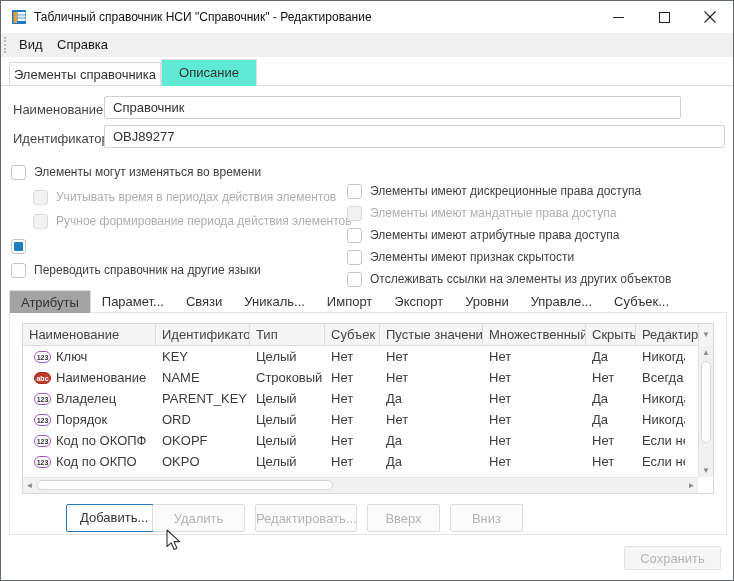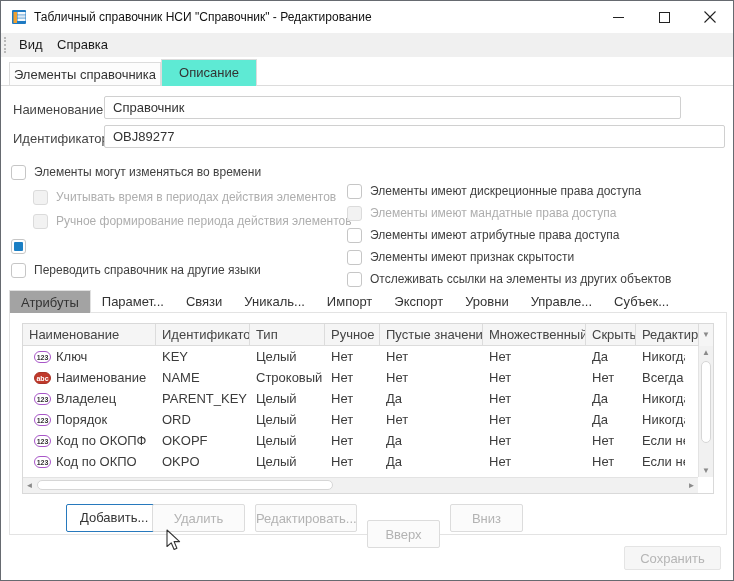--- a/index.html
+++ b/index.html
@@ -182,21 +182,21 @@
 
   </div>
 
   <div class="inner-page">
 
     <div class="grid">
       <div class="thead">
         <span class="th c1">Наименование</span>
         <span class="th c2">Идентификатор</span>
         <span class="th c3">Тип</span>
-        <span class="th c4">Ручное</span>
+        <span class="th c4">Субъек</span>
         <span class="th c5">Пустые значения</span>
         <span class="th c6">Множественный</span>
         <span class="th c7">Скрытый</span>
         <span class="th c8">Редактир</span>
       </div>
       <div class="col-menu"><span>▼</span></div>
 
       <div class="tbody">
         <div class="tr">
           <span class="td c1">
@@ -303,21 +303,21 @@
       </div>
     </div>
 
     <div class="btn btn-add">
       <span class="lbl">Добавить...</span>
       <span class="sep"></span>
       <span class="dd">▼</span>
     </div>
     <button class="btn" style="left:142px; top:191px; width:93px;" disabled="">Удалить</button>
     <button class="btn" style="left:245px; top:191px; width:102px;" disabled="">Редактировать...</button>
-    <button class="btn" style="left:357px; top:191px; width:73px;margin-top:16px;" disabled="">Вверх</button>
+    <button class="btn" style="left:357px; top:191px; width:73px;" disabled="">Вверх</button>
     <button class="btn" style="left:440px; top:191px; width:73px;" disabled="">Вниз</button>
   </div>
 
   <button class="save-btn" disabled="">Сохранить</button>
 
   <svg class="cursor" width="20" height="22" viewBox="0 0 20 22">
     <polygon points="1,1 1,17.5 5.2,13.8 8.1,20.5 10.9,19.2 8.1,12.6 13.6,12.6" fill="#ffffff" stroke="#333" stroke-width="1.1" stroke-linejoin="round"></polygon>
   </svg>
 
 </div>

